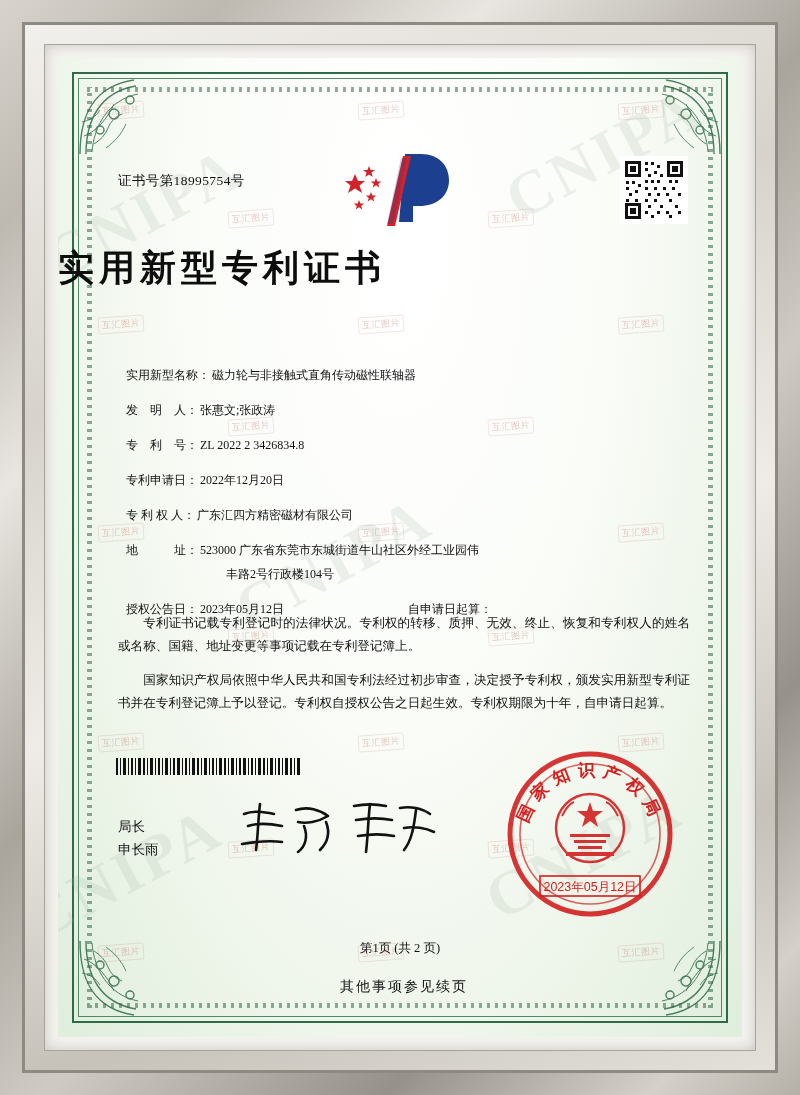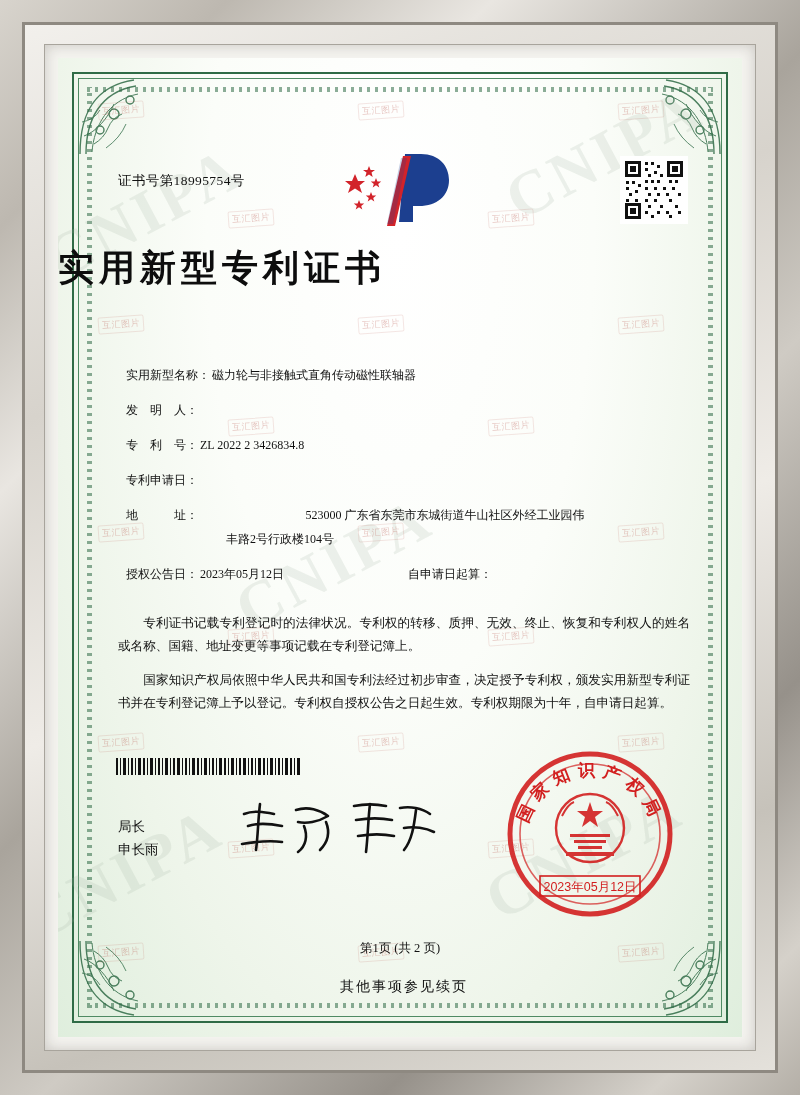--- a/index.html
+++ b/index.html
@@ -176,21 +176,21 @@
     margin-bottom: 17px;
   }
   .field-label {
     white-space: pre;
     flex: 0 0 auto;
   }
   .field-value {
     flex: 1 1 auto;
     padding-left: 2px;
   }
-  .field-row.tight { margin-bottom: 6px; text-align: center; }
+  .field-row.tight { margin-bottom: 6px; }
   .field-cont {
     margin-left: 100px;
     margin-bottom: 17px;
   }
   .dual {
     display: flex;
     margin-bottom: 10px;
   }
   .dual .half { width: 50%; display: flex; }
 
@@ -428,31 +428,37 @@
 
     <div class="fields">
 
       <div class="field-row">
         <span class="field-label">实用新型名称：</span>
         <span class="field-value">磁力轮与非接触式直角传动磁性联轴器</span>
       </div>
 
       <div class="field-row">
         <span class="field-label">发　明　人：</span>
+        <span class="field-value">张惠文;张政涛</span>
       </div>
 
       <div class="field-row">
         <span class="field-label">专　利　号：</span>
         <span class="field-value">ZL 2022 2 3426834.8</span>
       </div>
 
       <div class="field-row">
         <span class="field-label">专利申请日：</span>
-      </div>
-
+        <span class="field-value">2022年12月20日</span>
+      </div>
+
+      <div class="field-row">
+        <span class="field-label">专 利 权 人：</span>
+        <span class="field-value">广东汇四方精密磁材有限公司</span>
+      </div>
 
       <div class="field-row tight">
         <span class="field-label">地　　　址：</span>
         <span class="field-value">523000 广东省东莞市东城街道牛山社区外经工业园伟</span>
       </div>
       <div class="field-cont">丰路2号行政楼104号</div>
 
       <div class="dual">
         <div class="half">
           <span class="field-label">授权公告日：</span>

